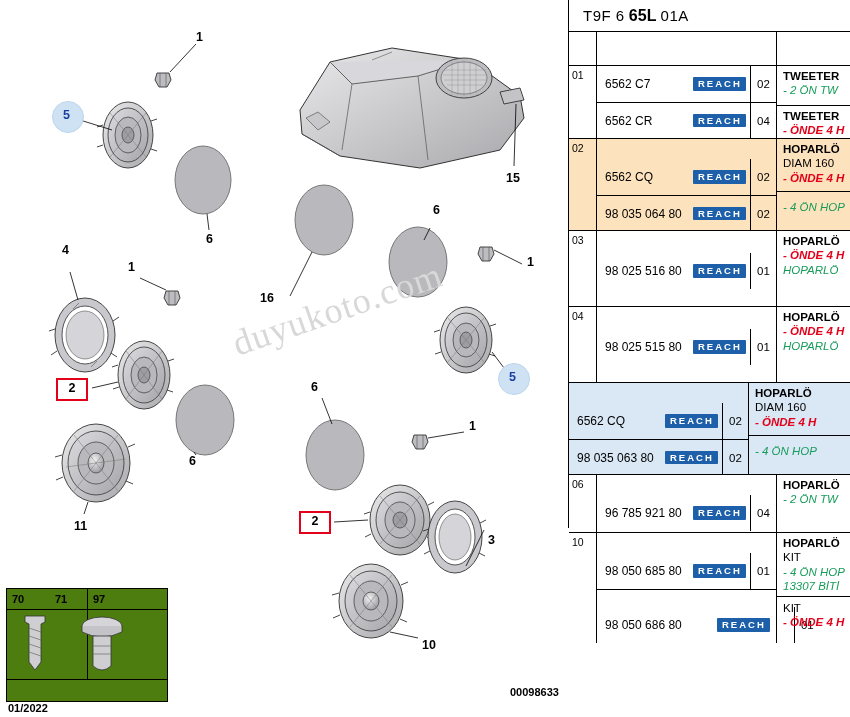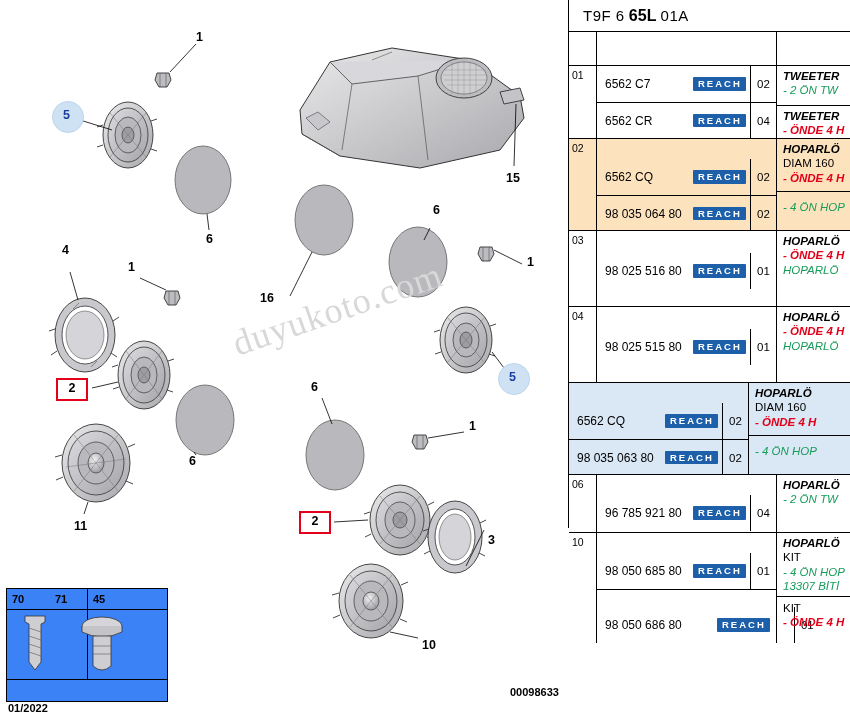--- a/index.html
+++ b/index.html
@@ -53,21 +53,21 @@
     letter-spacing:1px;
     white-space:nowrap;
     font-weight:normal;
     z-index:5;
     pointer-events:none;
   }
 
   
   #fastbox{
     position:absolute;left:6px;top:588px;width:162px;height:114px;
-    border:1px solid #000;background:#3b82f6;box-sizing:border-box;
+    border:1px solid #000;background:#4d7c0f;box-sizing:border-box;
   }
   #fastbox .vline{position:absolute;top:0;bottom:0;width:1px;background:#000;}
   #fastbox .hline{position:absolute;left:0;right:0;height:1px;background:#000;}
   #fastbox .lbl{position:absolute;font-size:11px;font-weight:bold;}
   #datecode{
     position:absolute;left:8px;top:702px;font-size:11px;font-weight:bold;
   }
   #refcode{
     position:absolute;left:510px;top:686px;font-size:11px;font-weight:bold;
     color:#000;
@@ -151,21 +151,21 @@
     display:flex;align-items:center;justify-content:center;
     font-size:11.5px;
     margin-left:auto;
   }
   .rtxt{
     padding:3px 0 0 6px;
     font-size:11.5px;
     line-height:1.25;
     white-space:nowrap;
   }
-  .rtxt .t1{font-weight:bold;font-style:italic;}
+  .rtxt .t1{font-weight:bold;}
   .rtxt .t2{font-style:italic;color:#e2001a;font-weight:bold;}
   .rtxt .t3{font-style:italic;color:#179c5a;}
   .hl-orange{background:#fde3bd;}
   .hl-blue{background:#dae7f5;}
 </style>
 </head>
 <body>
 
 <div id="root">
 
@@ -354,21 +354,21 @@
 
     <div class="cbox" style="left:56px;top:378px;width:32px;height:23px;">2</div>
     <div class="cbox" style="left:299px;top:511px;width:32px;height:23px;">2</div>
 
     <div id="fastbox">
       <div class="hline" style="top:20px;"></div>
       <div class="hline" style="top:90px;"></div>
       <div class="vline" style="left:80px;top:0;height:90px;"></div>
       <div class="lbl" style="left:5px;top:4px;">70</div>
       <div class="lbl" style="left:48px;top:4px;">71</div>
-      <div class="lbl" style="left:86px;top:4px;">45</div>
+      <div class="lbl" style="left:86px;top:4px;">97</div>
       <svg width="160" height="68" style="position:absolute;left:0;top:21px;">
         <g stroke="#333" fill="#c9c9cd" stroke-width="0.8">
 
           <path d="M22,6 L38,6 L38,12 L34,14 L34,52 L28,60 L22,52 L22,14 L18,12 L18,6 Z" fill="#cfcfd3"></path>
           <path d="M22,18 L34,22 M22,26 L34,30 M22,34 L34,38 M22,42 L34,46" stroke="#6a6a6a" stroke-width="0.7" fill="none"></path>
 
           <ellipse cx="95" cy="16" rx="20" ry="9" fill="#d5d5d9"></ellipse>
           <path d="M75,16 L75,22 Q95,32 115,22 L115,16" fill="#c4c4c8"></path>
           <path d="M86,26 L86,56 Q95,64 104,56 L104,26 Z" fill="#cfcfd3"></path>
           <path d="M86,36 L104,36 M86,44 L104,44" stroke="#6a6a6a" stroke-width="0.7" fill="none"></path>

